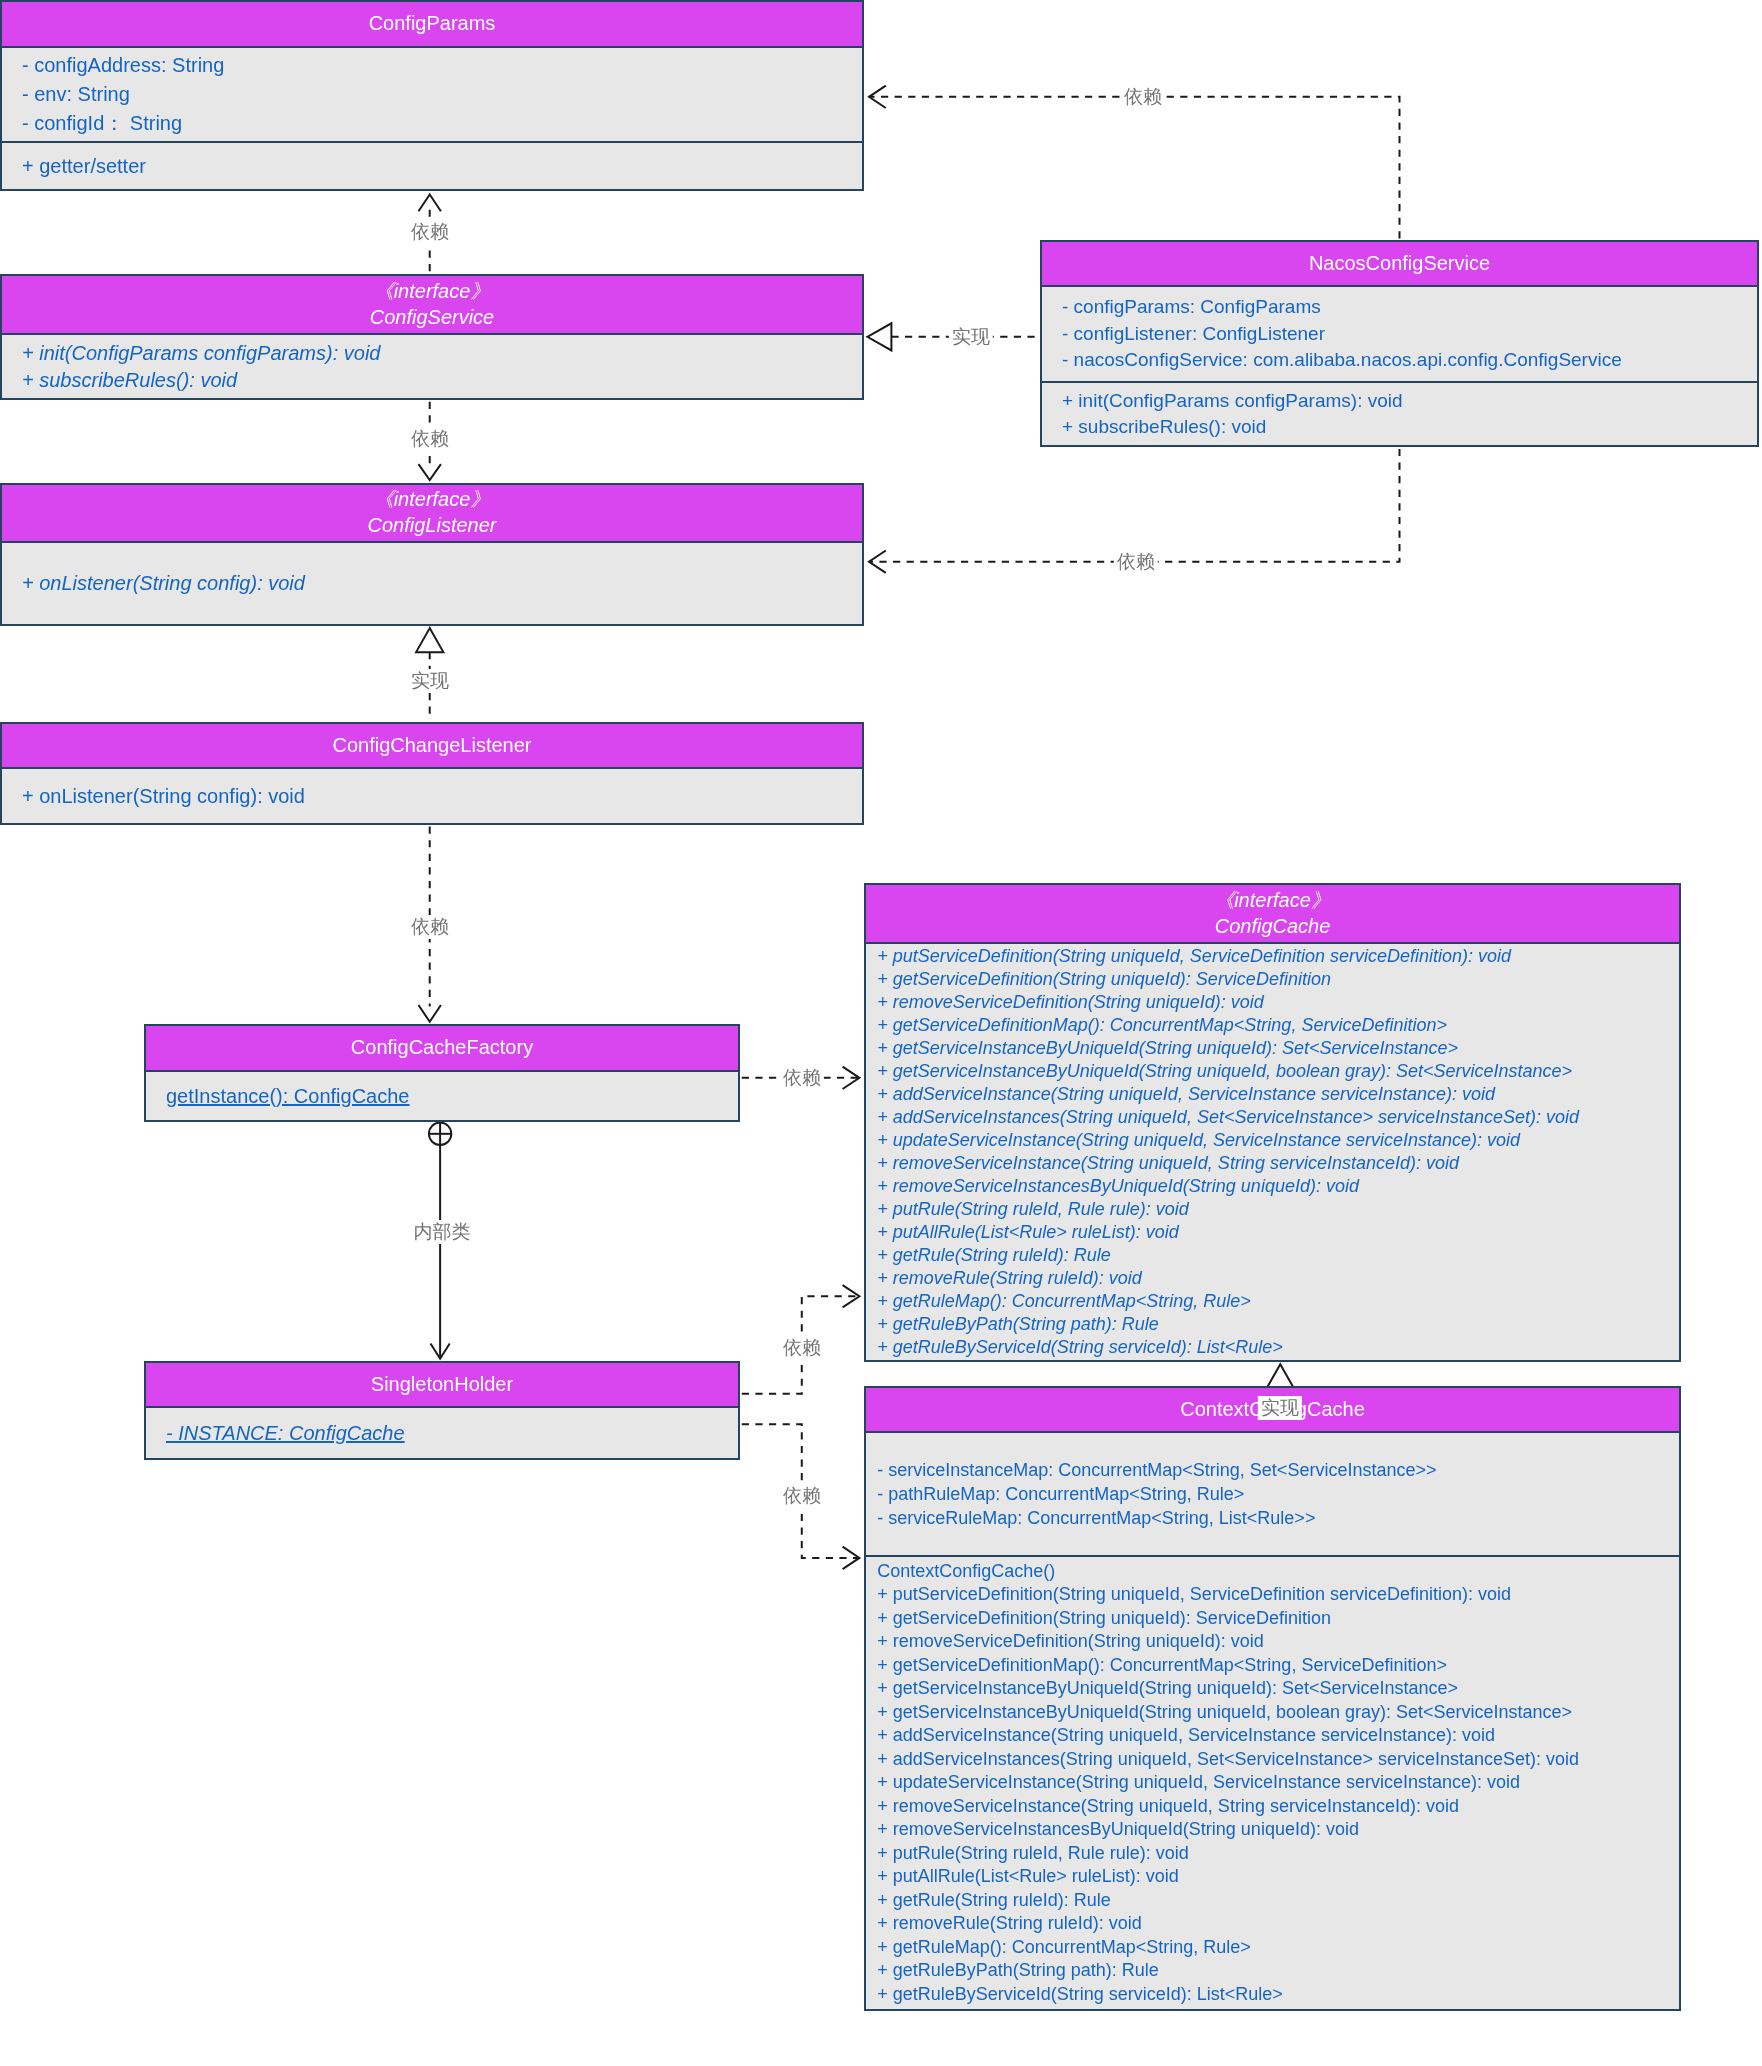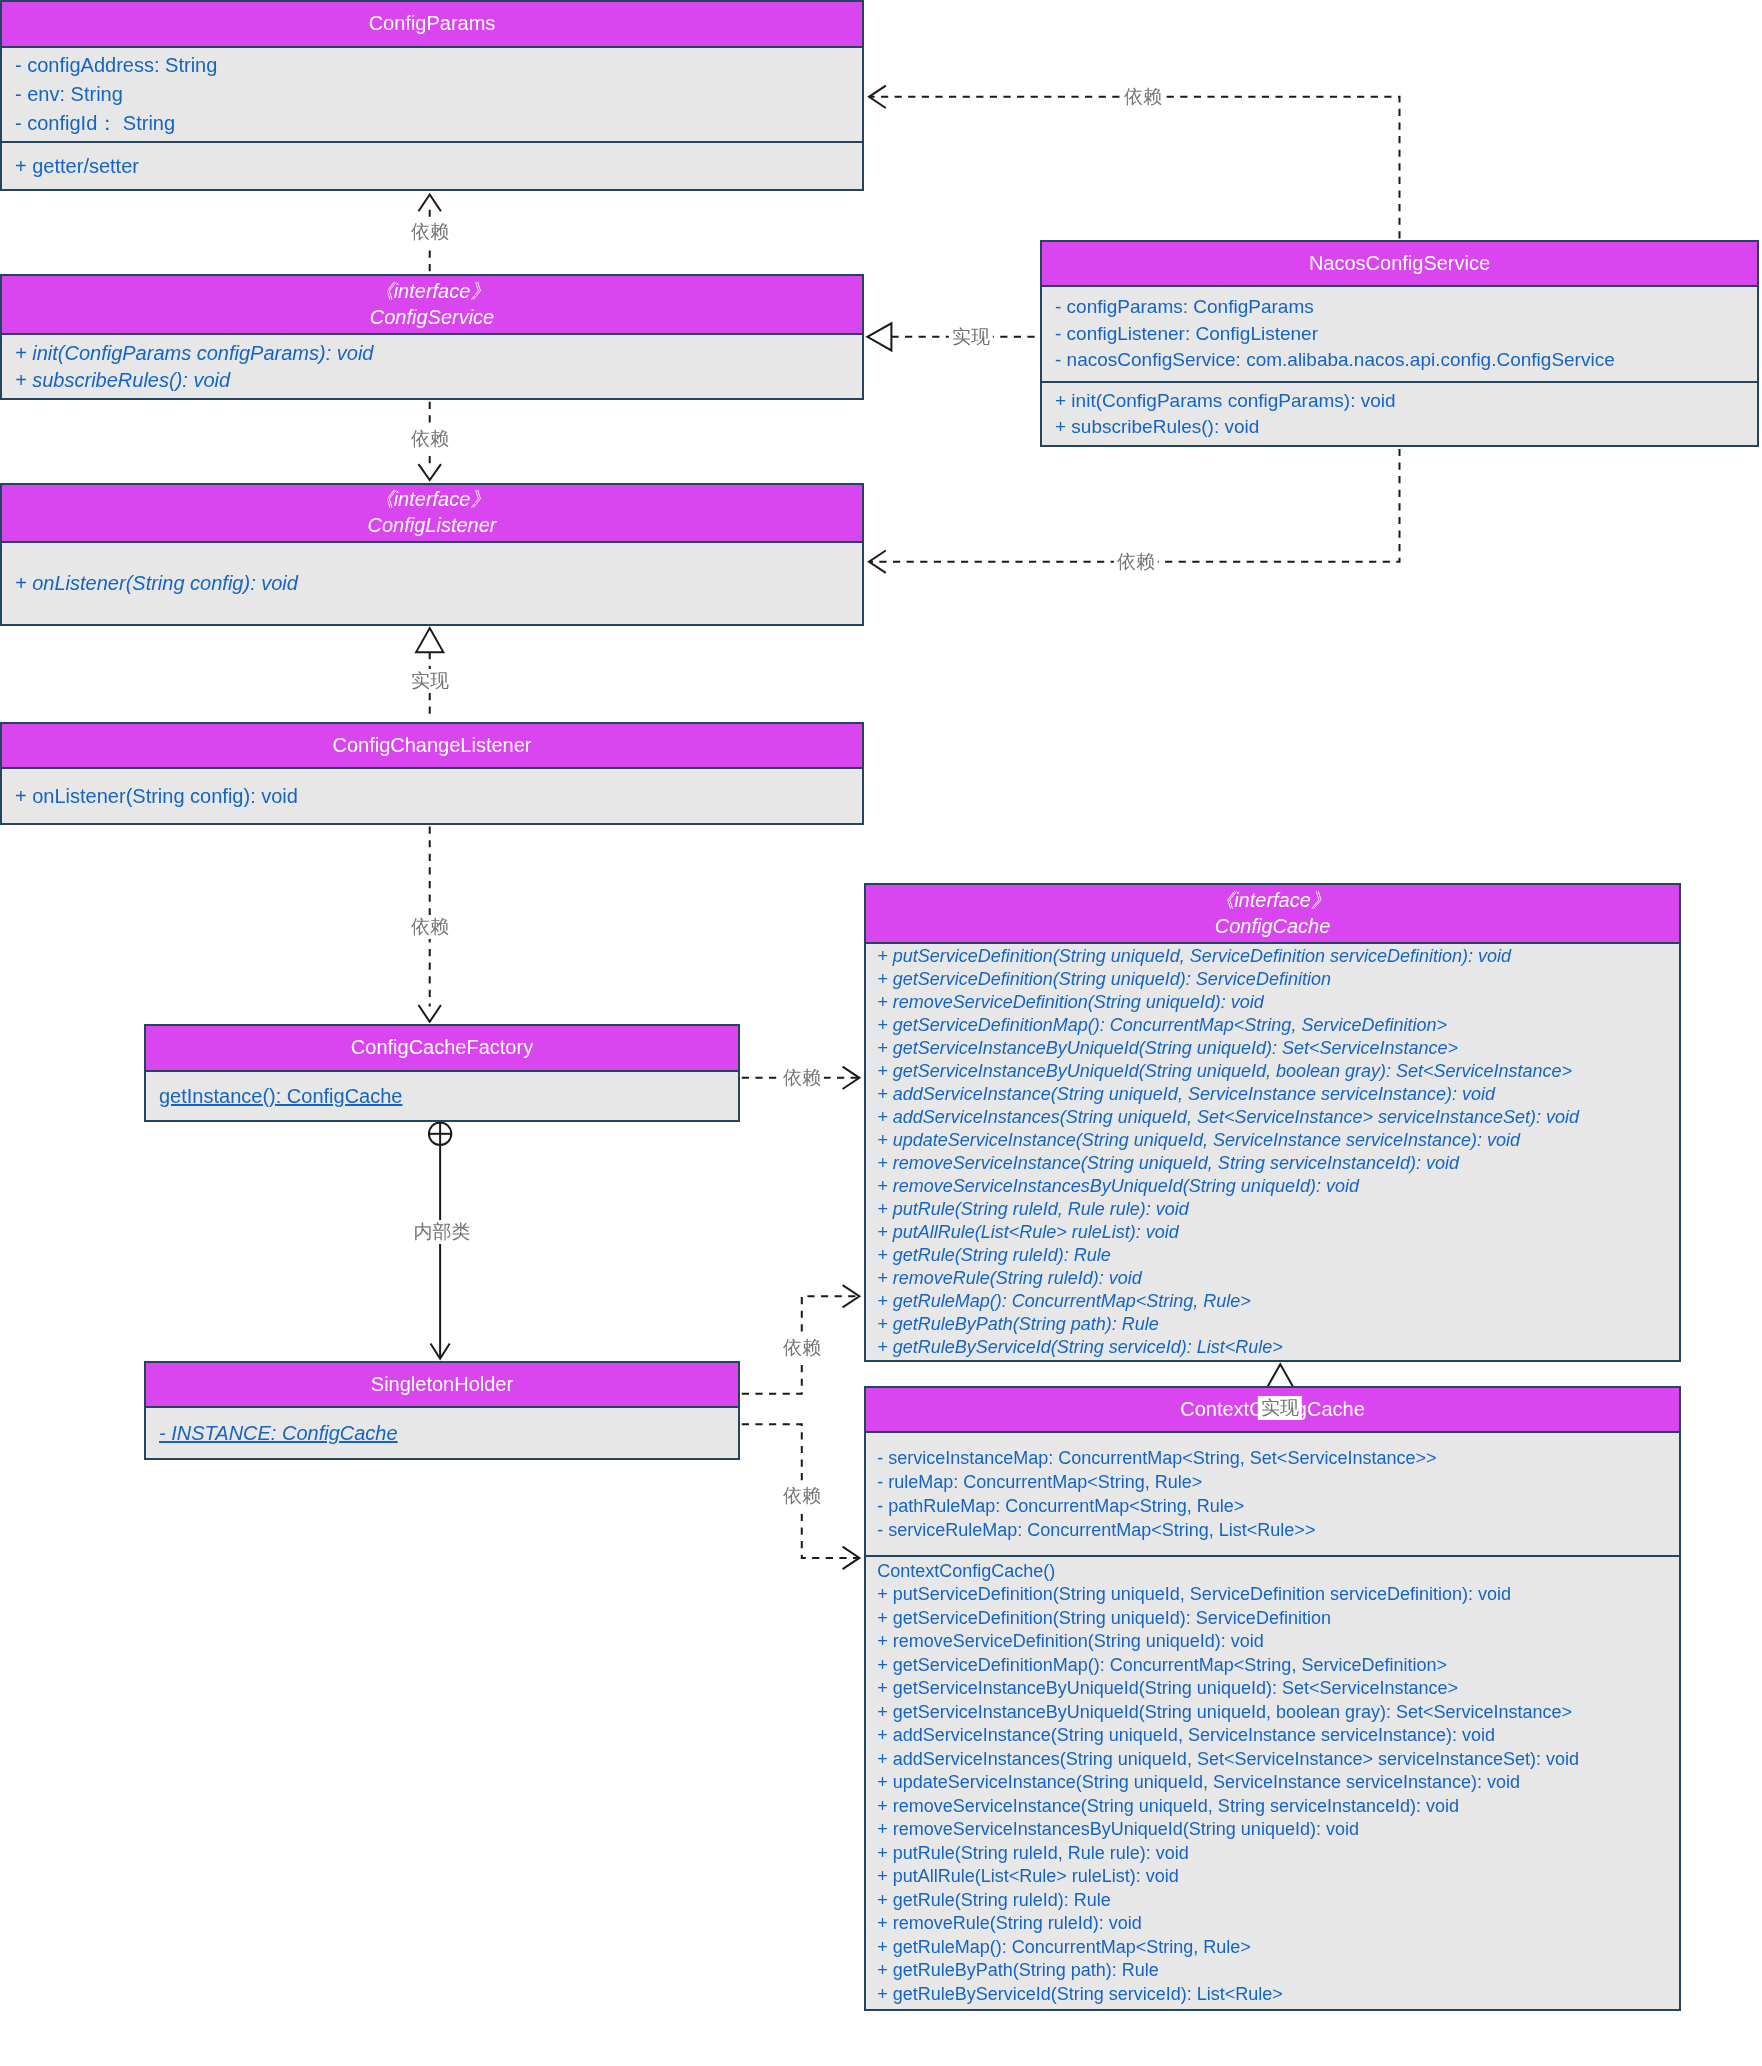--- a/index.html
+++ b/index.html
@@ -6,21 +6,21 @@
   .page{position:relative;width:1762px;height:2066px;background:#ffffff;
         font-family:"Liberation Sans", sans-serif;overflow:hidden;}
   svg.connectors{position:absolute;left:0;top:0;width:1762px;height:2066px;}
 
   .uml-box{position:absolute;box-sizing:border-box;border:2.4px solid #24455F;
            background:#E7E7E7;display:flex;flex-direction:column;}
   .uml-header{background:#d946ef;color:#ffffff;border-bottom:2.4px solid #24455F;
               display:flex;flex-direction:column;align-items:center;justify-content:center;
               font-size:20px;flex:0 0 auto;line-height:25.6px;}
   .uml-header.it{font-style:italic;}
-  .uml-sec{box-sizing:border-box;padding:0 13px;color:#1565C0;font-size:20px;
+  .uml-sec{box-sizing:border-box;padding:0 20px;color:#1565C0;font-size:20px;
            display:flex;flex-direction:column;justify-content:center;overflow:hidden;}
   .uml-sec + .uml-sec{border-top:2.4px solid #24455F;}
   .uml-sec .line{line-height:var(--lh,27px);white-space:nowrap;}
   .uml-sec.it .line{font-style:italic;}
   .uml-sec.ul .line{text-decoration:underline;}
   .uml-sec.small{font-size:18px;padding:0 11.2px;}
   .grow{flex:1 1 auto;}
 
   .conn-label{position:absolute;transform:translate(-50%,-50%);background:#ffffff;
               color:#737373;font-size:19px;line-height:22.4px;padding:0.8px 3.2px;
@@ -226,21 +226,20 @@
       </div>
   </div>
 
   <div class="uml-box" style="left:864px;top:1386px;width:817px;height:625px">
     <div class="uml-header" style="height:43px">
       <div>ContextConfigCache</div>
     </div>
     <div class="uml-sec small" style="height:122px;--lh:24px">
 
         <div class="line">- serviceInstanceMap: ConcurrentMap&lt;String, Set&lt;ServiceInstance&gt;&gt;</div>
-        <div class="line">- ruleMap: ConcurrentMap&lt;String, Rule&gt;</div>
         <div class="line">- pathRuleMap: ConcurrentMap&lt;String, Rule&gt;</div>
         <div class="line">- serviceRuleMap: ConcurrentMap&lt;String, List&lt;Rule&gt;&gt;</div>
       </div>
     <div class="uml-sec grow small" style="--lh:23.5px">
 
     <div class="line">ContextConfigCache()</div>
         <div class="line">+ putServiceDefinition(String uniqueId, ServiceDefinition serviceDefinition): void</div>
         <div class="line">+ getServiceDefinition(String uniqueId): ServiceDefinition</div>
         <div class="line">+ removeServiceDefinition(String uniqueId): void</div>
         <div class="line">+ getServiceDefinitionMap(): ConcurrentMap&lt;String, ServiceDefinition&gt;</div>

